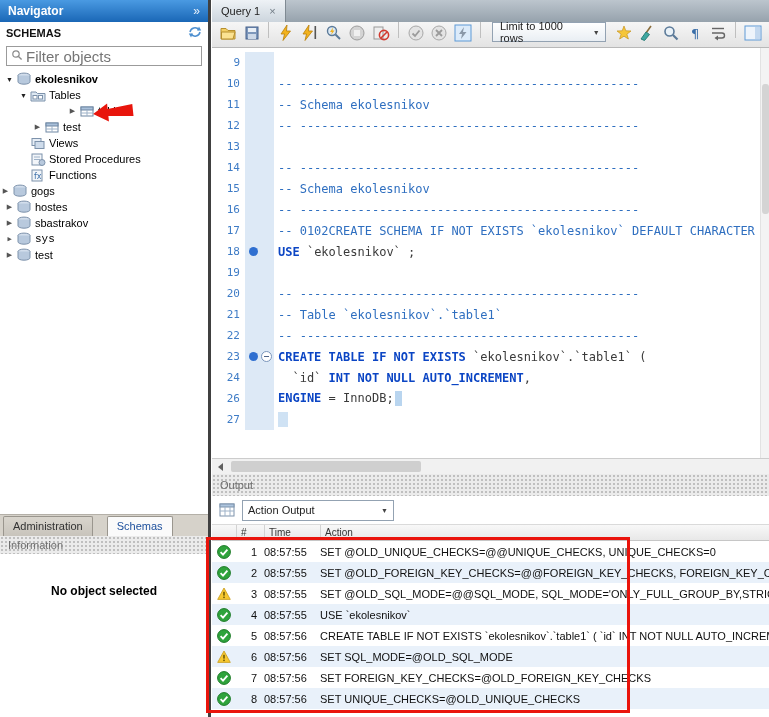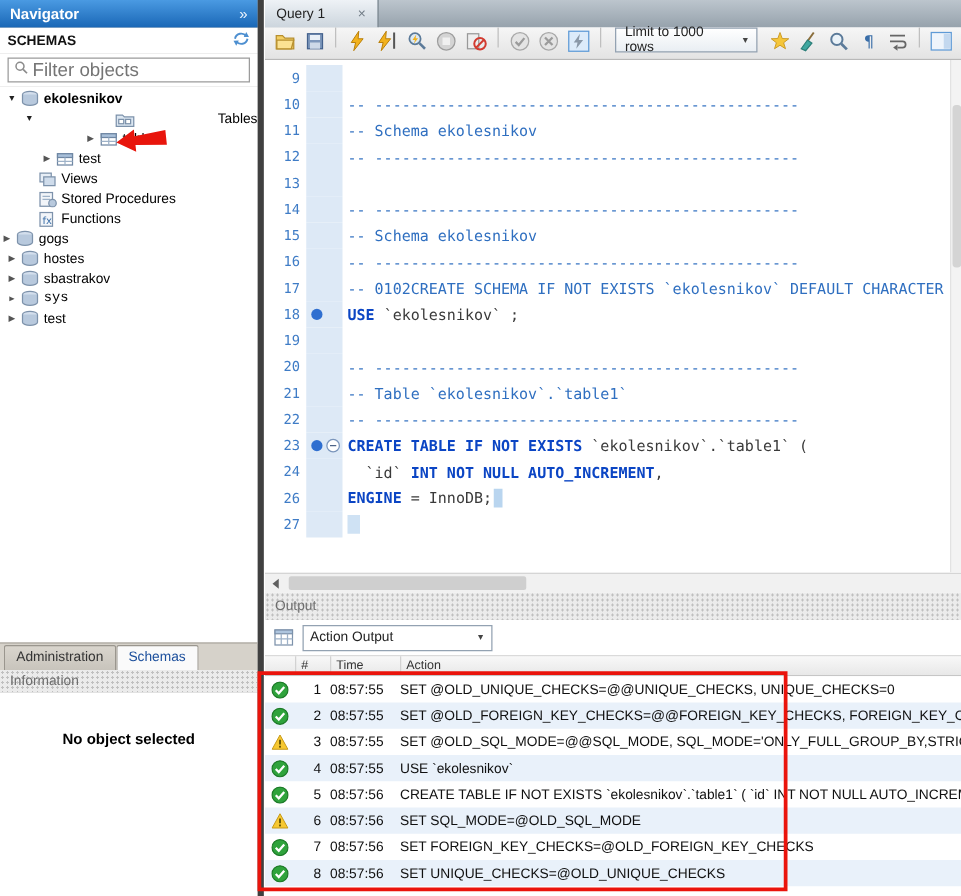--- a/index.html
+++ b/index.html
@@ -1,47 +1,47 @@
 <!DOCTYPE html>
 <html><head>
 <meta charset="utf-8">
 <style>
 *{box-sizing:border-box;margin:0;padding:0}
 html,body{width:769px;height:717px;overflow:hidden}
 body{font-family:"Liberation Sans",sans-serif;background:#fff;position:relative}
 .app{position:relative;width:769px;height:717px;background:#fff;overflow:hidden}
 
 
-.left{position:absolute;left:0;top:0;width:211px;height:717px;border-right:5px solid #404040;display:flex;flex-direction:column;background:#a3a3a3}
+.left{position:absolute;left:0;top:0;width:211px;height:717px;border-right:3px solid #404040;display:flex;flex-direction:column;background:#3b82f6}
 .nav-header{flex:0 0 22px;background:linear-gradient(#4a9ae2,#1a67b6);color:#fff;font-size:12px;font-weight:bold;line-height:22px;padding-left:8px;position:relative}
 .nav-header .chevrons{position:absolute;right:8px;top:0;font-weight:normal;font-size:12px;color:#eaf2fc;cursor:pointer}
 .schemas-bar{flex:0 0 21px;display:flex;align-items:center;padding:0 6px;background:#fff}
 .schemas-bar .title{font-size:11px;font-weight:bold;flex:1;color:#111}
 .filter-row{flex:0 0 26px;padding:3px 6px;background:#fff}
 .filter-box{height:20px;border:1px solid #9b9b9b;display:flex;align-items:center;background:#fff;padding:0 4px;gap:3px}
 .filter-box input{border:none;outline:none;flex:1;font-size:15px;font-family:"Liberation Sans",sans-serif;color:#444;min-width:0;background:transparent}
 .tree{flex:1;overflow:hidden;padding-top:2px;background:#fff}
 .tree-row{height:16px;display:flex;align-items:center;font-size:11px;white-space:nowrap;cursor:default}
 .expander{width:11px;flex:0 0 11px;font-size:7px;color:#222;text-align:center}
 .expander.closed{color:#555}
 .tree-icon{width:17px;flex:0 0 17px;height:14px;display:inline-flex;align-items:center;justify-content:center;margin-right:3px}
 .tree-label{color:#000}
 .tree-label.bold{font-weight:bold}
 .left-tabs{flex:0 0 22px;background:#d6d2ca;display:flex;align-items:flex-end;padding-left:3px;border-top:1px solid #b4b0a8}
-.ltab{font-size:11px;padding:3px 9px 4px;border:1px solid #9a968e;border-bottom:none;margin-right:0;background:linear-gradient(#d9d5cd,#c8c4bc);color:#333;border-radius:2px 2px 0 0;cursor:pointer}
+.ltab{font-size:11px;padding:3px 9px 4px;border:1px solid #9a968e;border-bottom:none;margin-right:14px;background:linear-gradient(#d9d5cd,#c8c4bc);color:#333;border-radius:2px 2px 0 0;cursor:pointer}
 .ltab.active{background:#fafafa;color:#1c4f9c}
 .info-header{flex:0 0 18px;font-size:11px;color:#6d6d6d;line-height:18px;padding-left:8px}
 .dotted{background-color:#ebebeb;background-image:radial-gradient(circle,#bfbfbf 0.8px,transparent 0.9px);background-size:4px 4px}
 .info-body{flex:0 0 163px;background:#fff;padding-top:30px;text-align:center}
 .no-obj{font-size:12px;font-weight:bold;color:#000}
 
 
 .right{position:absolute;left:212px;top:0;width:557px;height:717px;display:flex;flex-direction:column;background:#fff}
 .qtabbar{flex:0 0 22px;background:linear-gradient(#bcc5cd,#96a2ac);display:flex;align-items:stretch}
-.qtab{background:linear-gradient(#eef2f6,#ccd5dd);border-right:1px solid #7f8a93;display:flex;align-items:center;padding:0 9px;font-size:11px;color:#222;gap:26px;cursor:pointer}
+.qtab{background:linear-gradient(#eef2f6,#ccd5dd);border-right:1px solid #7f8a93;display:flex;align-items:center;padding:0 9px;font-size:11px;color:#222;gap:9px;cursor:pointer}
 .qtab .close{color:#707b85;font-size:11px;cursor:pointer}
 .toolbar{flex:0 0 26px;background:linear-gradient(#f6f6f6,#e3e3e3);border-bottom:1px solid #b8b8b8;display:flex;align-items:flex-start;padding:0 5px;gap:2px}
 .tb-btn{width:24px;height:22px;display:flex;align-items:center;justify-content:center;cursor:pointer;border-radius:2px}
 .tb-sep{width:1px;height:16px;background:#bfbfbf;margin:0 4px}
 .limit-dd{height:20px;border:1px solid #93a2b2;background:linear-gradient(#ffffff,#e9eef3);display:flex;align-items:center;font-size:11px;color:#222;padding:0 5px 0 7px;margin:0 5px;gap:14px;cursor:pointer}
 .dd-arrow{font-size:7px;color:#444}
 
 
 .editor{flex:0 0 410px;background:#fff;position:relative;overflow:hidden;padding-top:4px}
 .code-row{height:21px;display:flex;align-items:center;font-family:"DejaVu Sans Mono",monospace;font-size:12px;white-space:pre}
@@ -120,21 +120,21 @@
         <div class="tree-row" style="padding-left: 4px;">
           <span class="expander">▼</span>
           <span class="tree-icon">
             <svg width="16" height="14" viewBox="0 0 16 14">
               <ellipse cx="8" cy="3.5" rx="6" ry="2.4" fill="#d3deec" stroke="#7d92ab"></ellipse>
               <path d="M2 3.5 V9.8 a6 2.4 0 0 0 12 0 V3.5" fill="#b8c9dd" stroke="#7d92ab"></path>
             </svg>
           </span>
           <span class="tree-label bold">ekolesnikov</span>
         </div>
-        <div class="tree-row" style="padding-left: 18px; justify-content: space-between;">
+        <div class="tree-row" style="padding-left: 18px;">
           <span class="expander">▼</span>
           <span class="tree-icon">
             <svg width="16" height="13" viewBox="0 0 16 13">
               <path d="M1 3 h5 l1.5 1.5 H15 V12 H1 Z" fill="#dce7f2" stroke="#7d92ab"></path>
               <rect x="3" y="6.5" width="4" height="3.5" fill="#fff" stroke="#7d92ab"></rect>
               <rect x="8.5" y="6.5" width="4" height="3.5" fill="#fff" stroke="#7d92ab"></rect>
             </svg>
           </span>
           <span class="tree-label">Tables</span>
         </div>

